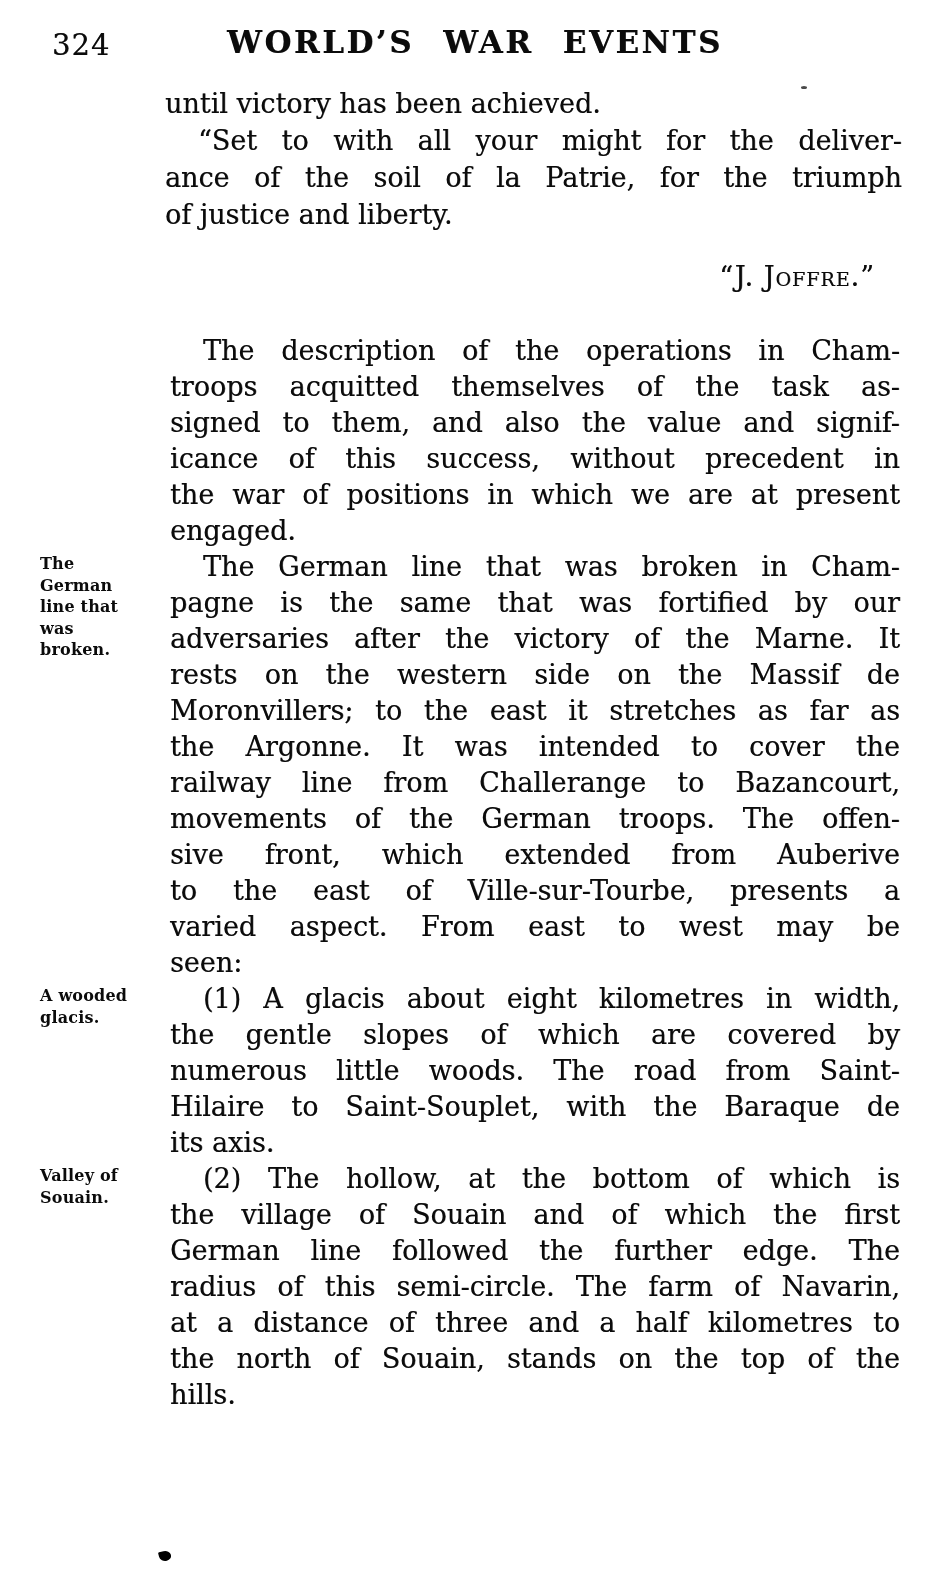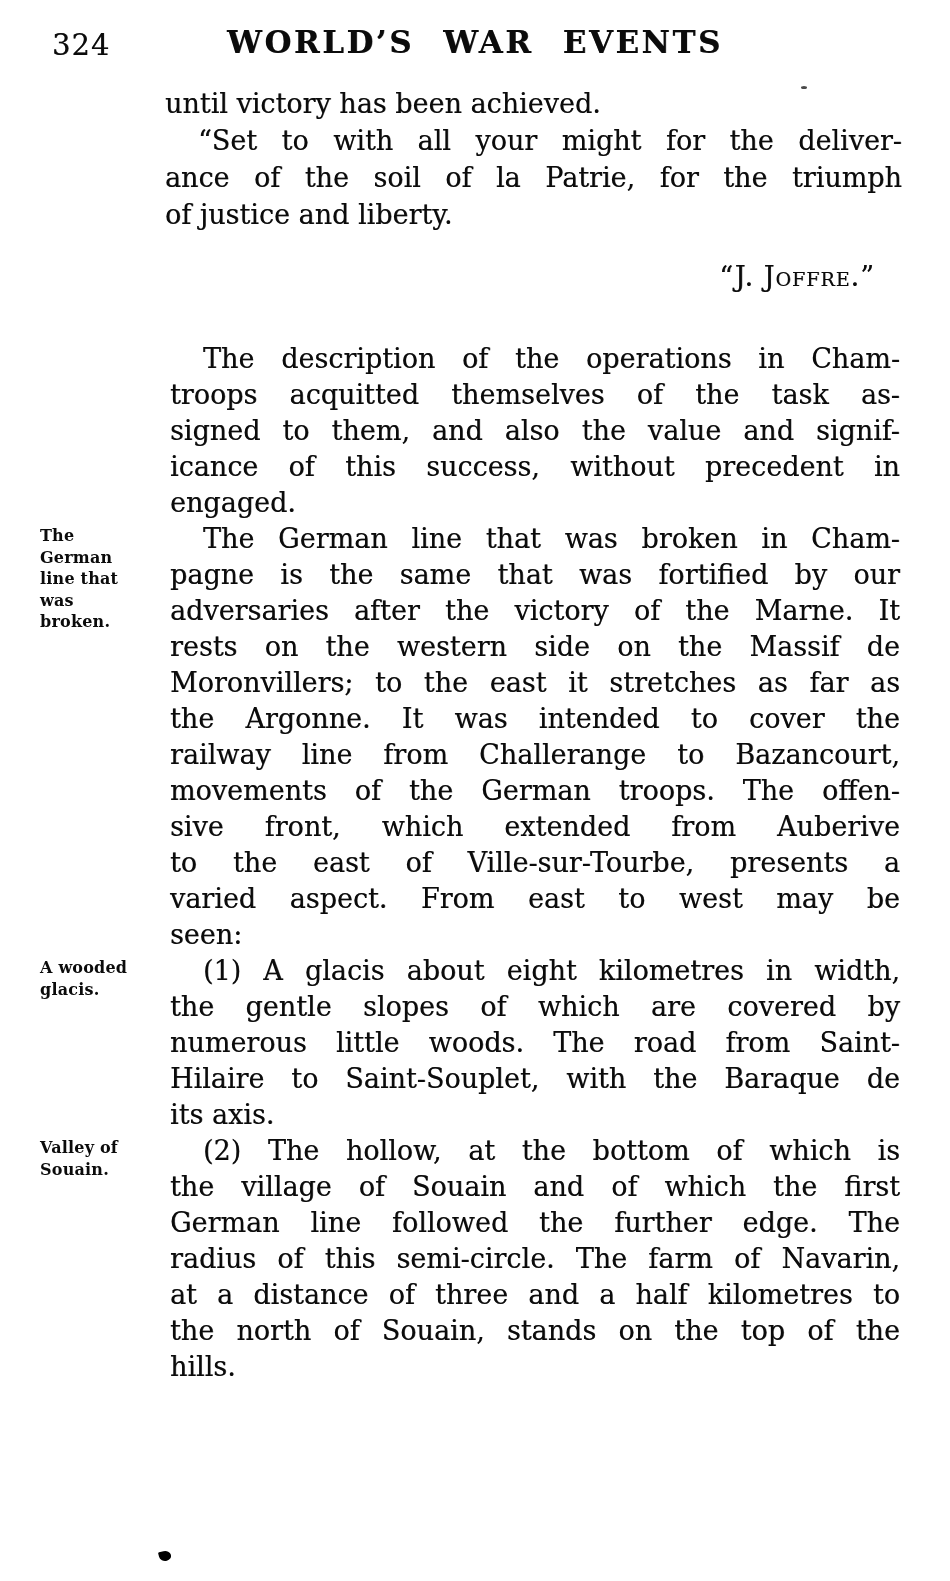--- a/index.html
+++ b/index.html
@@ -57,21 +57,21 @@
     left: 165px;
     width: 710px;
     text-align: right;
     font-size: 27px;
     font-variant: small-caps;
     letter-spacing: 1px;
   }
   
   .body {
     position: absolute;
-    top: 341px;
+    top: 333px;
     left: 170px;
     width: 730px;
     font-size: 27px;
     line-height: 36px;
   }
   .para { position: relative; }
   .ln {
     text-align: justify;
     text-align-last: justify;
   }
@@ -129,20 +129,21 @@
 
   <div class="signature">“J. Joffre.”</div>
 
   <div class="body">
 
     <div class="para">
       <div class="ln first">The description of the operations in Cham-</div>
       <div class="ln">troops acquitted themselves of the task as-</div>
       <div class="ln">signed to them, and also the value and signif-</div>
       <div class="ln">icance of this success, without precedent in</div>
+      <div class="ln">the war of positions in which we are at present</div>
       <div class="ln last">engaged.</div>
     </div>
 
     <div class="para">
       <div class="sidenote">
         <div>The</div>
         <div>German</div>
         <div>line that</div>
         <div>was</div>
         <div>broken.</div>

